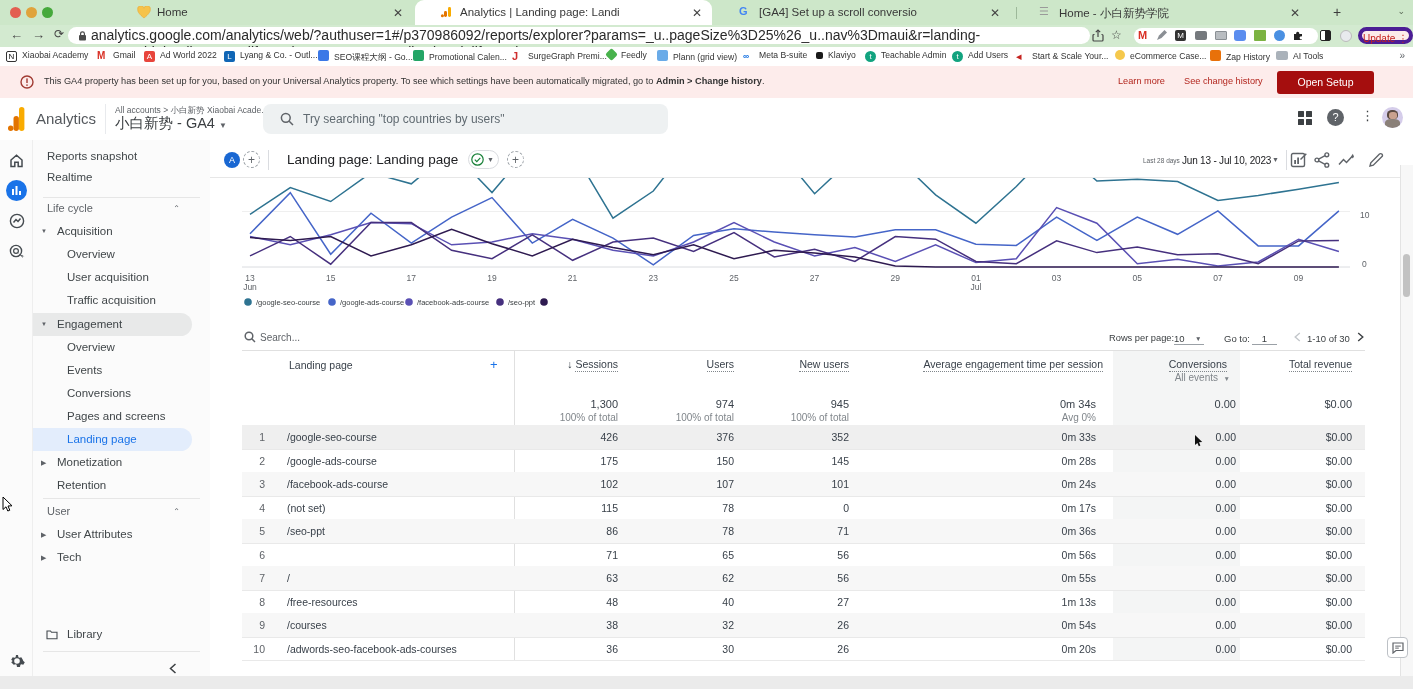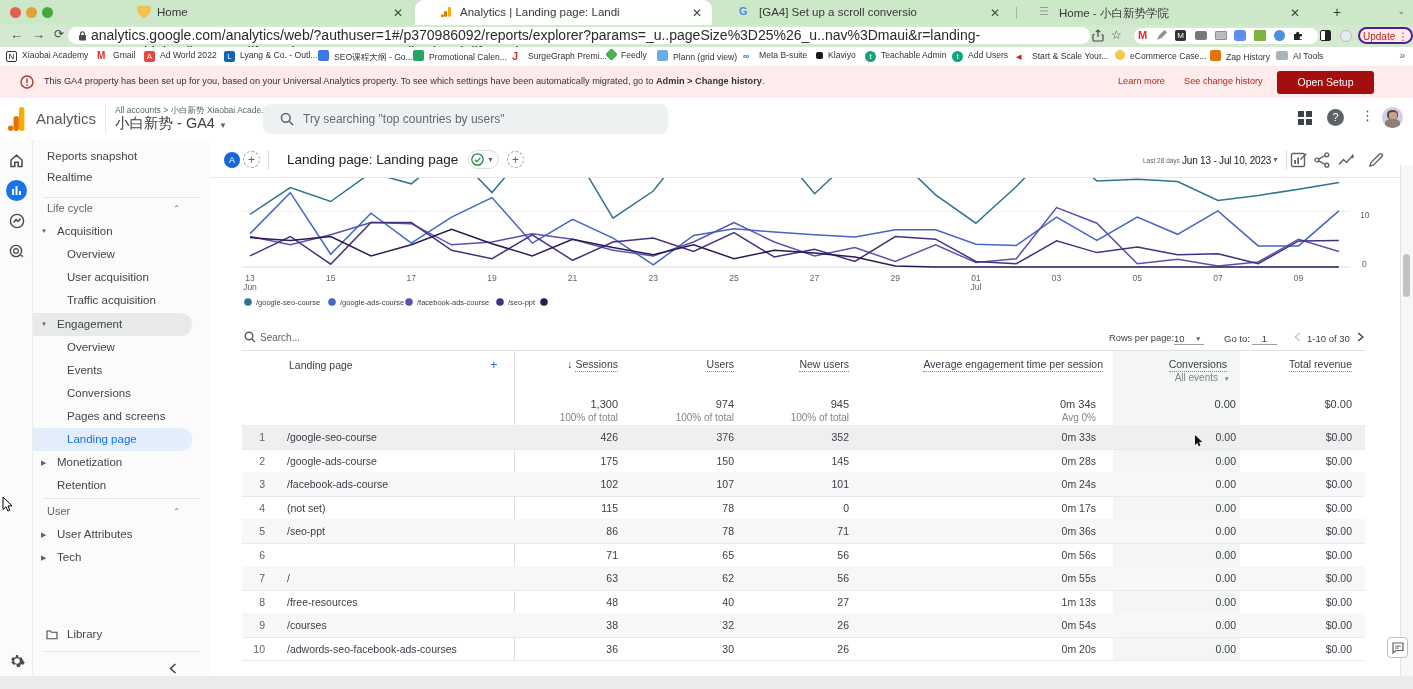--- a/index.html
+++ b/index.html
@@ -114,21 +114,21 @@
   <span style="position:absolute;left:65px;top:4px;width:12px;height:9px;background:#75797d;border-radius:2px;"></span>
   <span style="position:absolute;left:85px;top:4px;width:12px;height:9px;background:#b9bdc1;border-radius:1px;border:1px solid #8a8f94;"></span>
   <span style="position:absolute;left:104px;top:3px;width:12px;height:11px;background:#5b8def;border-radius:3px;"></span>
   <span style="position:absolute;left:124px;top:3px;width:12px;height:11px;background:#7cb342;border-radius:1px;"></span>
   <span style="position:absolute;left:144px;top:3px;width:11px;height:11px;background:#4a90e2;border-radius:50%;"></span>
   <svg style="position:absolute;left:163px;top:3px;" width="11" height="11" viewBox="0 0 11 11">
         <path d="M1 4 h2.2 a1.6 1.6 0 1 1 3 0 H9 v2.4 a1.6 1.6 0 1 0 0 2.8 V10 H1 Z" fill="#222"></path>
       </svg>
   <span style="position:absolute;left:190px;top:3px;width:11px;height:11px;border:1.5px solid #222;border-radius:2px;background:linear-gradient(90deg,#fff 50%,#222 50%);"></span>
   <span style="position:absolute;left:210px;top:3px;width:12px;height:12px;background:#e8eaed;border-radius:50%;border:1px solid #bbb;"></span>
-  <span style="position:absolute;left:228px;top:0px;width:55px;height:17px;border:2px solid #4c1d95;background:#fcebea;border-radius:9px;color:#c5221f;font-size:10px;text-align:center;line-height:16px;">Update ⋮</span>
+  <span style="position:absolute;left:228px;top:0px;width:55px;height:17px;border:4px solid #4c1d95;background:#fcebea;border-radius:9px;color:#c5221f;font-size:10px;text-align:center;line-height:16px;">Update ⋮</span>
 </div>
 
 <div id="bookmarks">
   <span class="bm" style="left:6px;"><i style="border:1px solid #333;color:#111;font-size:8px;text-align:center;line-height:10px;">N</i>Xiaobai Academy</span>
   <span class="bm" style="left:97px;"><i style="color:#d93025;font-weight:bold;font-size:10px;border:0;">M</i>Gmail</span>
   <span class="bm" style="left:144px;"><i style="background:#e8453c;color:#fff;font-size:8px;text-align:center;line-height:11px;">A</i>Ad World 2022</span>
   <span class="bm" style="left:224px;"><i style="background:#1066b5;color:#fff;font-size:8px;text-align:center;line-height:11px;">L</i>Lyang &amp; Co. - Outl...</span>
   <span class="bm" style="left:318px;"><i style="background:#3b78e7;"></i>SEO课程大纲 - Go...</span>
   <span class="bm" style="left:413px;"><i style="background:#23a566;"></i>Promotional Calen...</span>
   <span class="bm" style="left:512px;"><i style="color:#cf2e2e;font-weight:bold;font-size:11px;border:0;">J</i>SurgeGraph Premi...</span>

